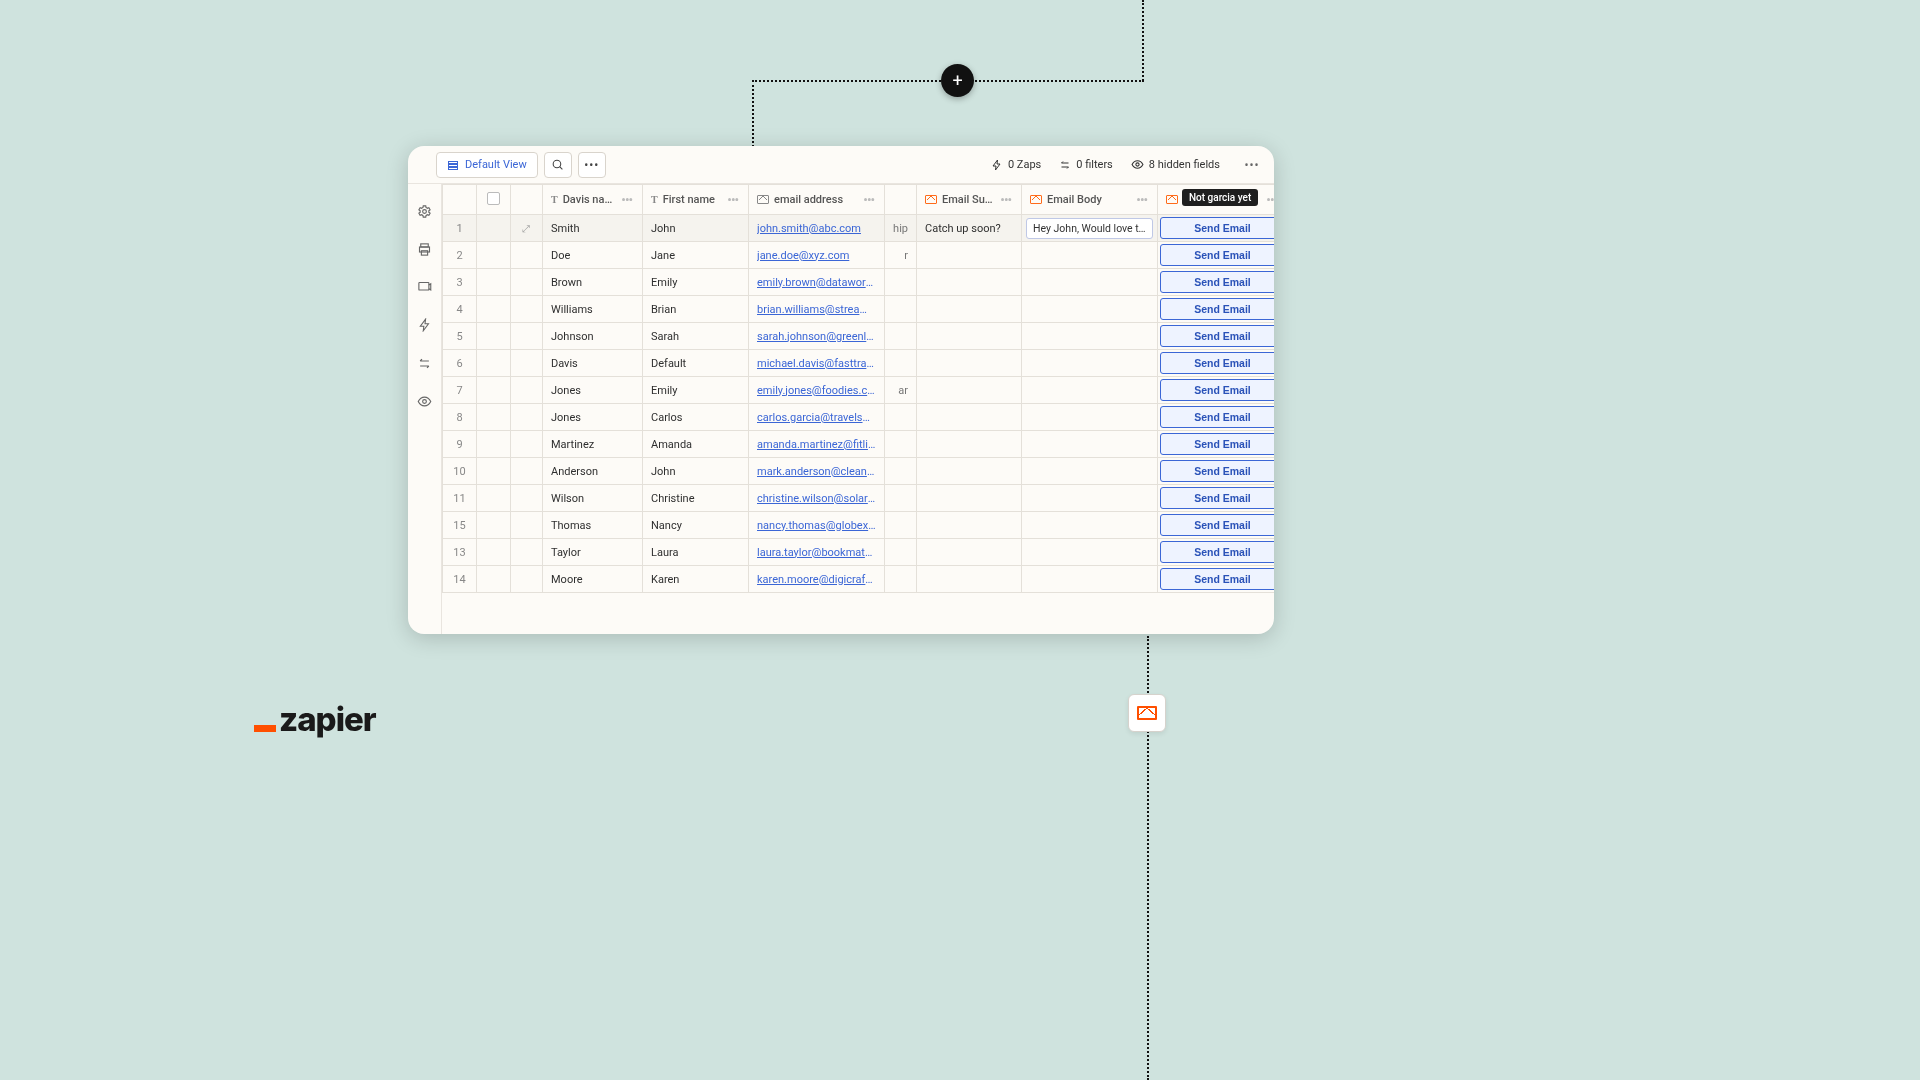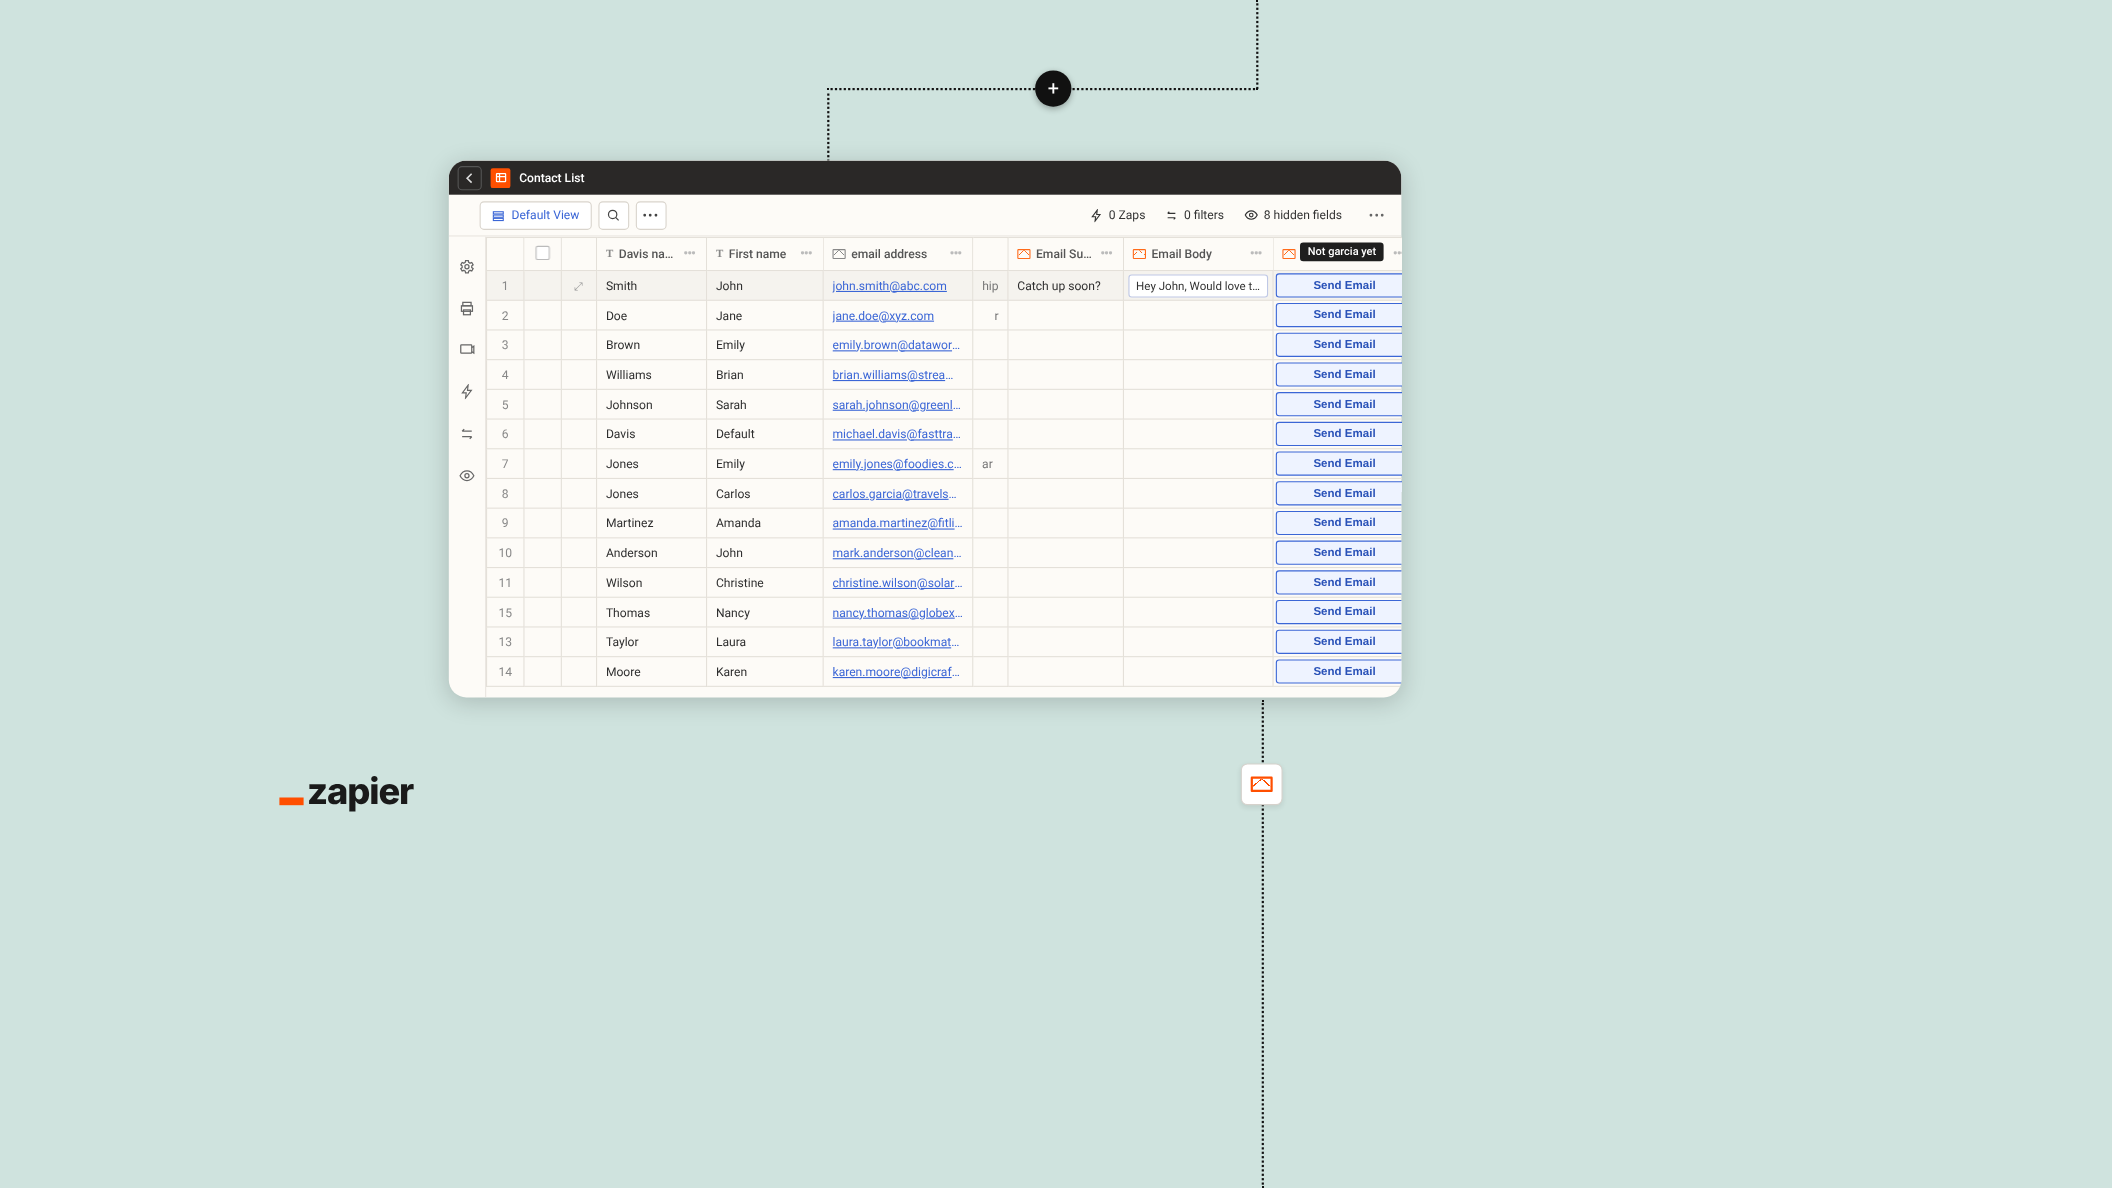--- a/index.html
+++ b/index.html
@@ -267,34 +267,20 @@
 <body>
 
 <div class="dotted-line dotted-v dv1"></div>
 <div class="dotted-line dotted-h dh1"></div>
 <div class="dotted-line dotted-v dv2"></div>
 <div class="plus-node">+</div>
 <div class="dotted-line dotted-v dv3"></div>
 
 <div class="app">
 
-  <div class="titlebar">
-    <div class="back-btn">
-      <svg class="svg-icon" viewBox="0 0 24 24" fill="none" stroke="currentColor" stroke-width="2.5">
-          <path d="M15 5l-7 7 7 7"></path>
-        </svg>
-    </div>
-    <div class="doc-icon">
-      <svg width="11" height="11" viewBox="0 0 24 24" fill="none" stroke="#fff" stroke-width="2.5">
-          <rect x="3" y="4" width="18" height="16" rx="1"></rect>
-          <path d="M3 10h18M9 4v16"></path>
-        </svg>
-    </div>
-    <div class="doc-title">Contact List</div>
-  </div>
 
   <div class="toolbar">
     <div class="tb-left">
       <div class="pill-btn">
         <svg width="12" height="12" viewBox="0 0 24 24" fill="none" stroke="#3b66d6" stroke-width="2">
             <rect x="3" y="5" width="18" height="4"></rect>
             <rect x="3" y="11" width="18" height="4"></rect>
             <rect x="3" y="17" width="18" height="4"></rect>
           </svg>
         <span>Default View</span>
@@ -548,21 +534,21 @@
             </tr>
             <tr>
               <td class="col-num">7</td>
               <td style="text-align: center;"></td>
               <td style="text-align: center;"></td>
               <td>Jones</td>
               <td>Emily</td>
               <td>
                 <a class="email-link" href="#">emily.jones@foodies.com</a>
               </td>
-              <td style="color: rgb(119, 119, 119); ">ar</td>
+              <td style="color: rgb(119, 119, 119); text-align: right;">ar</td>
               <td></td>
               <td style="padding: 2px 4px;"></td>
               <td style="padding: 0px;">
                 <button class="send-btn">Send Email</button>
               </td>
               <td></td>
             </tr>
             <tr>
               <td class="col-num">8</td>
               <td style="text-align: center;"></td>

